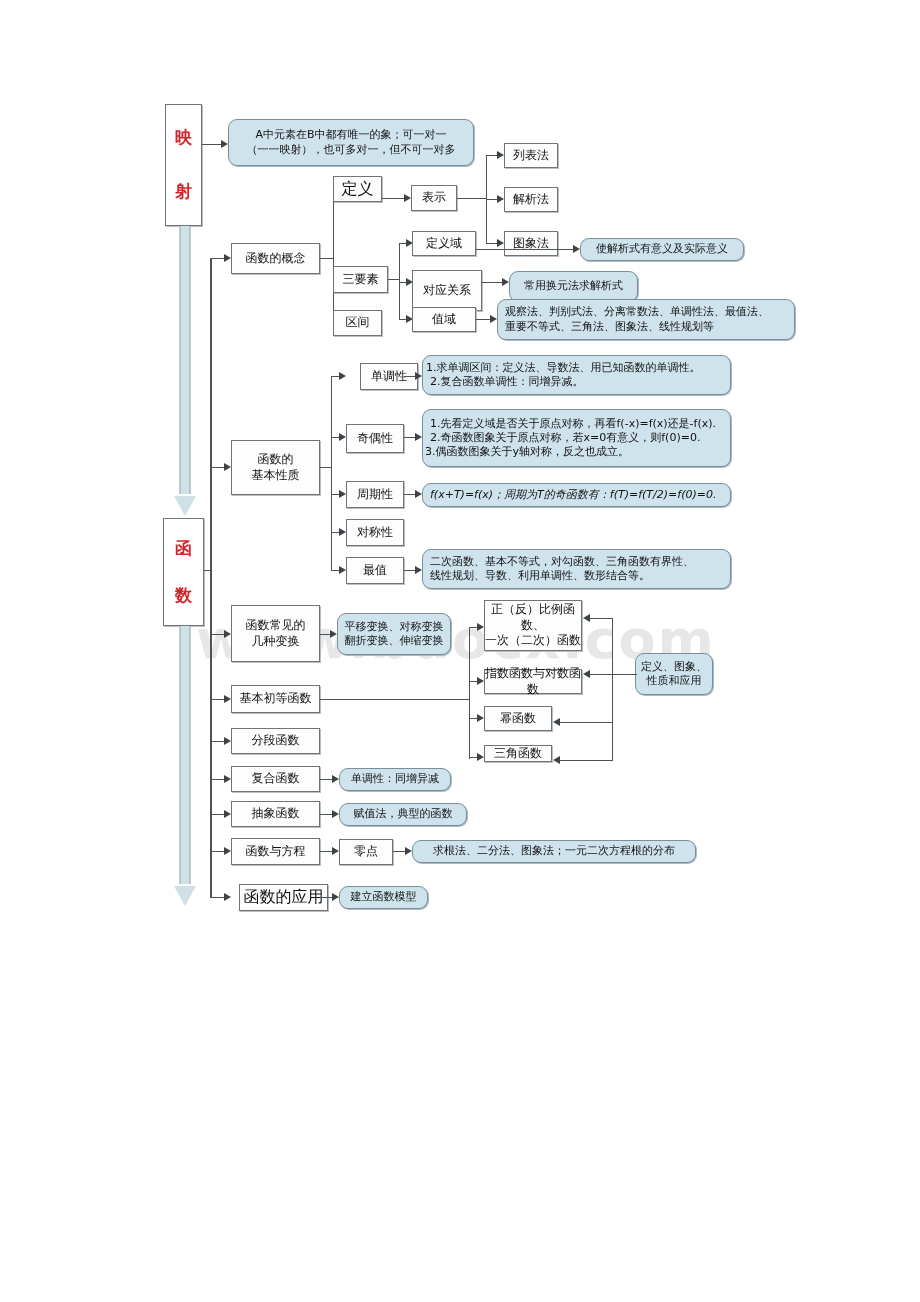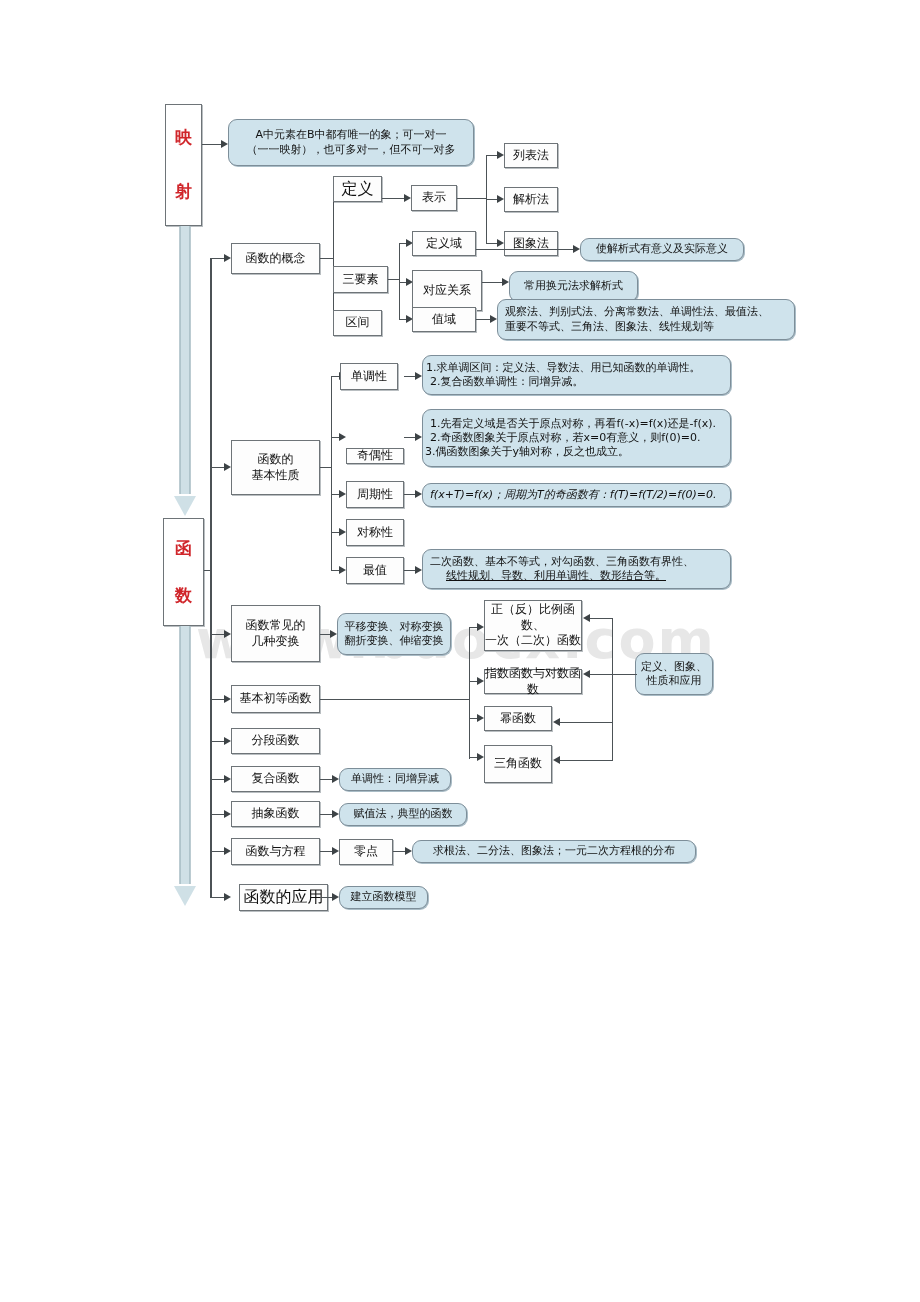--- a/index.html
+++ b/index.html
@@ -230,22 +230,22 @@
   <div class="ar ar-r" style="left:339px;top:372px;"></div>
   <div class="ln lnh" style="left:331px;top:437px;width:10px;"></div>
   <div class="ar ar-r" style="left:339px;top:433px;"></div>
   <div class="ln lnh" style="left:331px;top:494px;width:10px;"></div>
   <div class="ar ar-r" style="left:339px;top:490px;"></div>
   <div class="ln lnh" style="left:331px;top:532px;width:10px;"></div>
   <div class="ar ar-r" style="left:339px;top:528px;"></div>
   <div class="ln lnh" style="left:331px;top:570px;width:10px;"></div>
   <div class="ar ar-r" style="left:339px;top:566px;"></div>
 
-  <div class="node rect" style="left:340px;top:363px;width:58px;height:27px;font-size:12px;">单调性</div>
-  <div class="node rect" style="left:346px;top:448px;width:58px;height:16px;font-size:12px;">奇偶性</div>
+  <div class="node rect" style="left:360px;top:363px;width:58px;height:27px;font-size:12px;">单调性</div>
+  <div class="node rect" style="left:346px;top:424px;width:58px;height:29px;font-size:12px;">奇偶性</div>
   <div class="node rect" style="left:346px;top:481px;width:58px;height:27px;font-size:12px;">周期性</div>
   <div class="node rect" style="left:346px;top:519px;width:58px;height:27px;font-size:12px;">对称性</div>
   <div class="node rect" style="left:346px;top:557px;width:58px;height:27px;font-size:12px;">最值</div>
 
   <div class="ln lnh" style="left:404px;top:376px;width:13px;"></div>
   <div class="ar ar-r" style="left:415px;top:372px;"></div>
   <div class="node blue" style="left:422px;top:355px;width:309px;height:40px;font-size:11px;flex-direction:column;align-items:flex-start;">
     <div style="padding-left:3px;">1.求单调区间：定义法、导数法、用已知函数的单调性。</div>
     <div style="padding-left:7px;">2.复合函数单调性：同增异减。</div>
   </div>
@@ -259,21 +259,21 @@
   </div>
 
   <div class="ln lnh" style="left:404px;top:494px;width:13px;"></div>
   <div class="ar ar-r" style="left:415px;top:490px;"></div>
   <div class="node blue ital" style="left:422px;top:483px;width:309px;height:24px;font-size:11px;justify-content:flex-start;padding-left:7px;">f(x+T)=f(x)；周期为T的奇函数有：f(T)=f(T/2)=f(0)=0.</div>
 
   <div class="ln lnh" style="left:404px;top:570px;width:13px;"></div>
   <div class="ar ar-r" style="left:415px;top:566px;"></div>
   <div class="node blue" style="left:422px;top:549px;width:309px;height:40px;font-size:11px;flex-direction:column;align-items:flex-start;">
     <div style="padding-left:7px;">二次函数、基本不等式，对勾函数、三角函数有界性、</div>
-    <div style="padding-left:23px;text-decoration:underline;">线性规划、导数、利用单调性、数形结合等。</div>
+    <div style="padding-left:7px;">线性规划、导数、利用单调性、数形结合等。</div>
   </div>
 
   <div class="ln lnh" style="left:320px;top:634px;width:12px;"></div>
   <div class="ar ar-r" style="left:330px;top:630px;"></div>
   <div class="node blue" style="left:337px;top:613px;width:114px;height:42px;font-size:11px;flex-direction:column;">
     <div>平移变换、对称变换</div>
     <div>翻折变换、伸缩变换</div>
   </div>
 
   <div class="ln lnh" style="left:320px;top:699px;width:150px;"></div>
@@ -286,21 +286,21 @@
   <div class="ar ar-r" style="left:477px;top:714px;"></div>
   <div class="ln lnh" style="left:469px;top:757px;width:10px;"></div>
   <div class="ar ar-r" style="left:477px;top:753px;"></div>
 
   <div class="node rect" style="left:484px;top:600px;width:98px;height:51px;font-size:12px;flex-direction:column;">
     <div>正（反）比例函数、</div>
     <div>一次（二次）函数</div>
   </div>
   <div class="node rect" style="left:484px;top:669px;width:98px;height:25px;font-size:12px;">指数函数与对数函数</div>
   <div class="node rect" style="left:484px;top:706px;width:68px;height:25px;font-size:12px;">幂函数</div>
-  <div class="node rect" style="left:484px;top:745px;width:68px;height:38px;font-size:12px;">三角函数</div>
+  <div class="node rect" style="left:484px;top:745px;width:68px;height:17px;font-size:12px;">三角函数</div>
 
   <div class="node blue" style="left:635px;top:653px;width:78px;height:42px;font-size:11px;flex-direction:column;">
     <div>定义、图象、</div>
     <div>性质和应用</div>
   </div>
 
   <div class="ln lnh" style="left:613px;top:674px;width:24px;"></div>
   <div class="ln lnv" style="left:612px;top:618px;height:142px;"></div>
   <div class="ln lnh" style="left:589px;top:618px;width:24px;"></div>
   <div class="ar ar-l" style="left:583px;top:614px;"></div>

